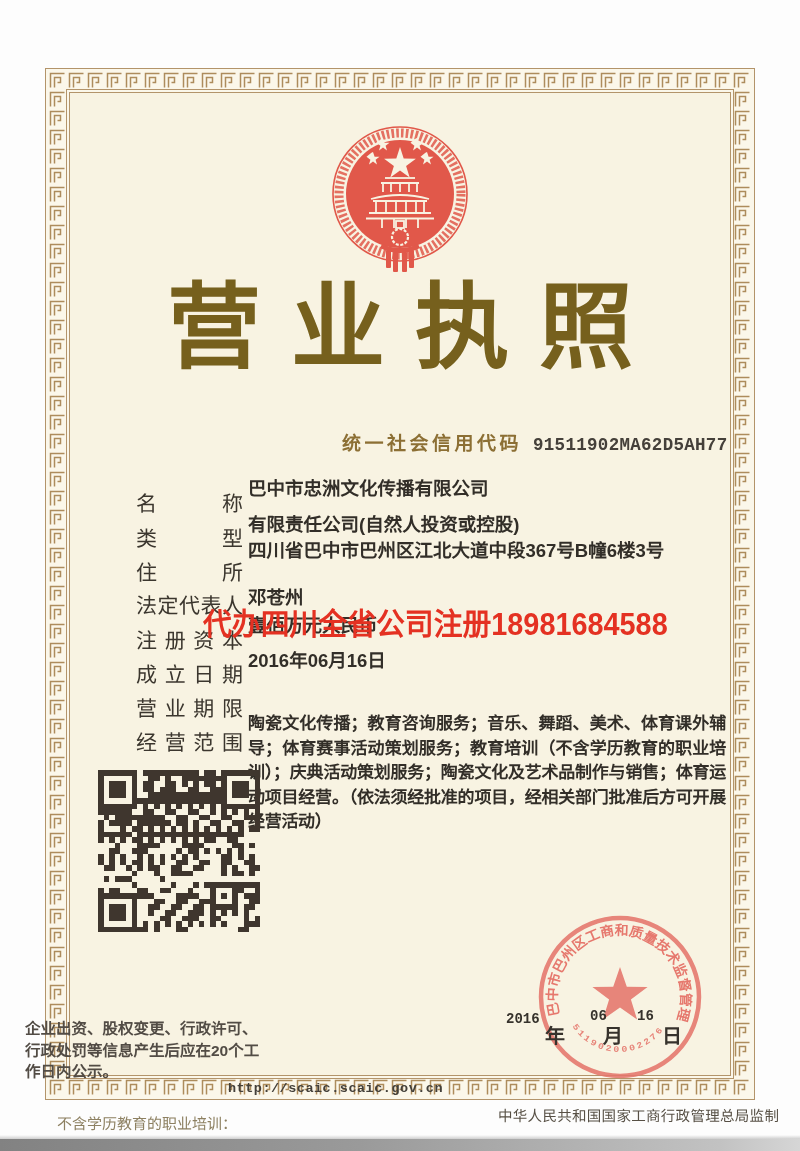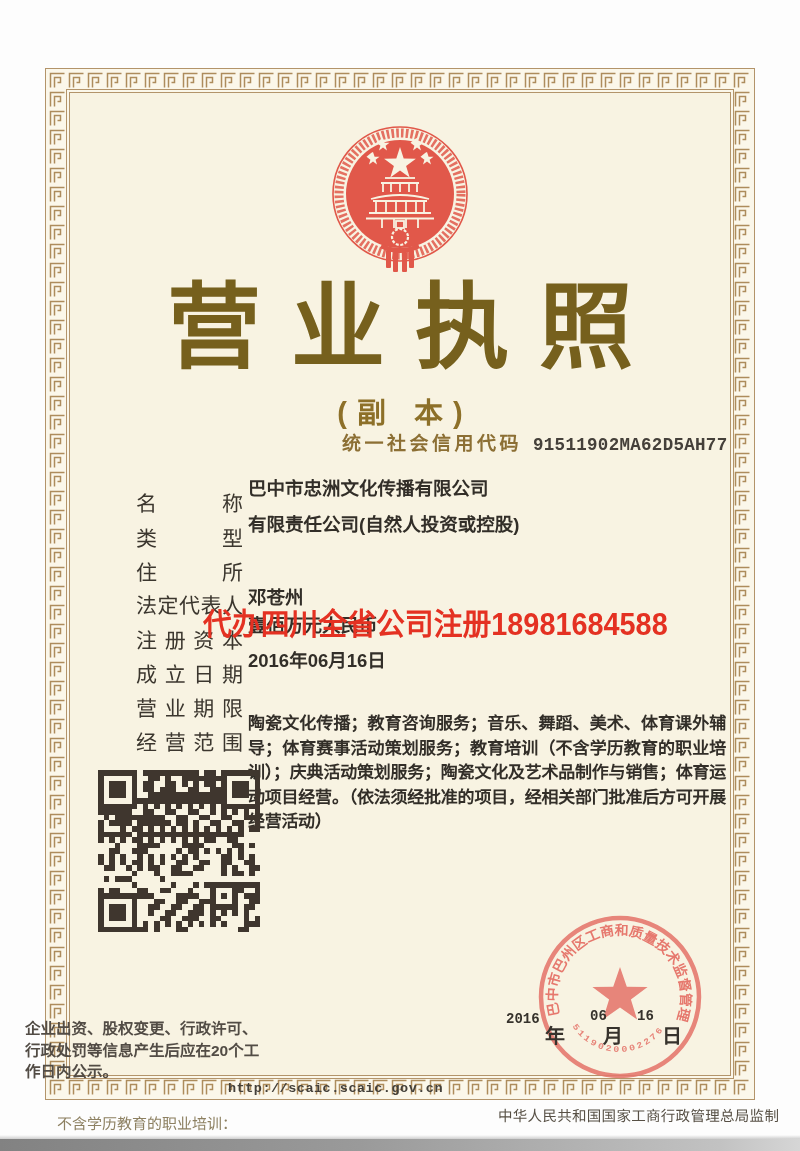--- a/index.html
+++ b/index.html
@@ -143,38 +143,38 @@
         <rect x="56" y="130" width="5" height="18" rx="1"></rect>
         <rect x="63" y="132" width="5" height="20" rx="1"></rect>
         <rect x="72" y="132" width="5" height="20" rx="1"></rect>
         <rect x="79" y="130" width="5" height="18" rx="1"></rect>
         <path d="M50 128 Q70 138 90 128 L88 124 Q70 132 52 124 Z"></path>
       </g>
     </svg>
   </div>
 
   <h1 class="title">营业执照</h1>
-  <div class="subtitle">(副 本)</div>
 
   <div class="credit-line">
     <span class="credit-label">统一社会信用代码</span>
     <span class="credit-code">91511902MA62D5AH77</span>
   </div>
 
   <div class="field-label" style="top:487px">名称</div>
   <div class="field-label" style="top:522px">类型</div>
   <div class="field-label" style="top:556px">住所</div>
   <div class="field-label" style="top:589px">法定代表人</div>
   <div class="field-label" style="top:624px">注册资本</div>
   <div class="field-label" style="top:658px">成立日期</div>
   <div class="field-label" style="top:692px">营业期限</div>
   <div class="field-label" style="top:726px">经营范围</div>
 
   <div class="field-value" style="top:474px">巴中市忠洲文化传播有限公司</div>
   <div class="field-value" style="top:510px">有限责任公司(自然人投资或控股)</div>
+  <div class="field-value" style="top:536px">四川省巴中市巴州区江北大道中段367号B幢6楼3号</div>
   <div class="field-value" style="top:583px">邓苍州</div>
   <div class="field-value" style="top:611px">壹佰万元人民币</div>
   <div class="field-value" style="top:646px">2016年06月16日</div>
   <div class="field-value scope" style="top:712px">陶瓷文化传播；教育咨询服务；音乐、舞蹈、美术、体育课外辅导；体育赛事活动策划服务；教育培训（不含学历教育的职业培训）；庆典活动策划服务；陶瓷文化及艺术品制作与销售；体育运动项目经营。（依法须经批准的项目，经相关部门批准后方可开展经营活动）</div>
 
   <div class="watermark">代办四川全省公司注册18981684588</div>
 
   <div id="qr">
       <i style="left:0px;top:0px"></i>
       <i style="left:5.6px;top:0px"></i>

